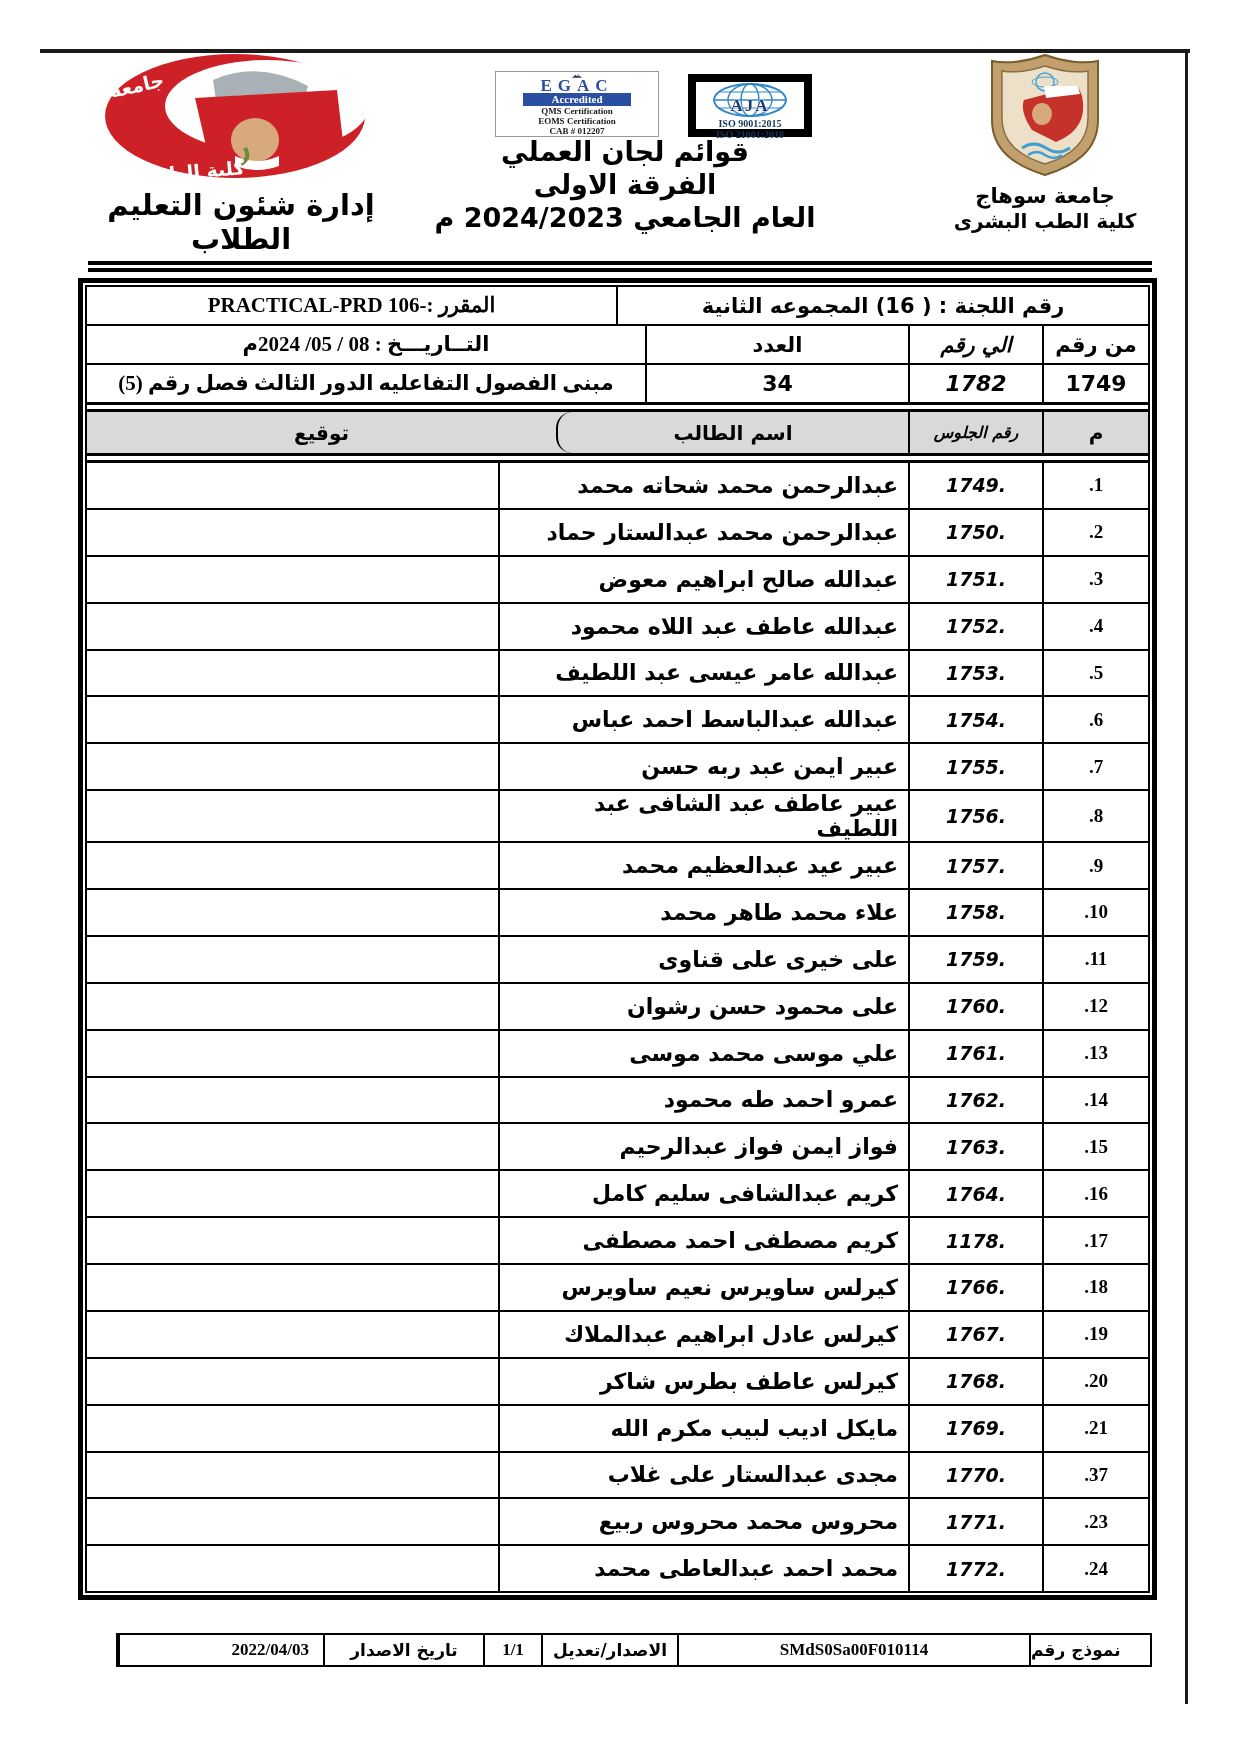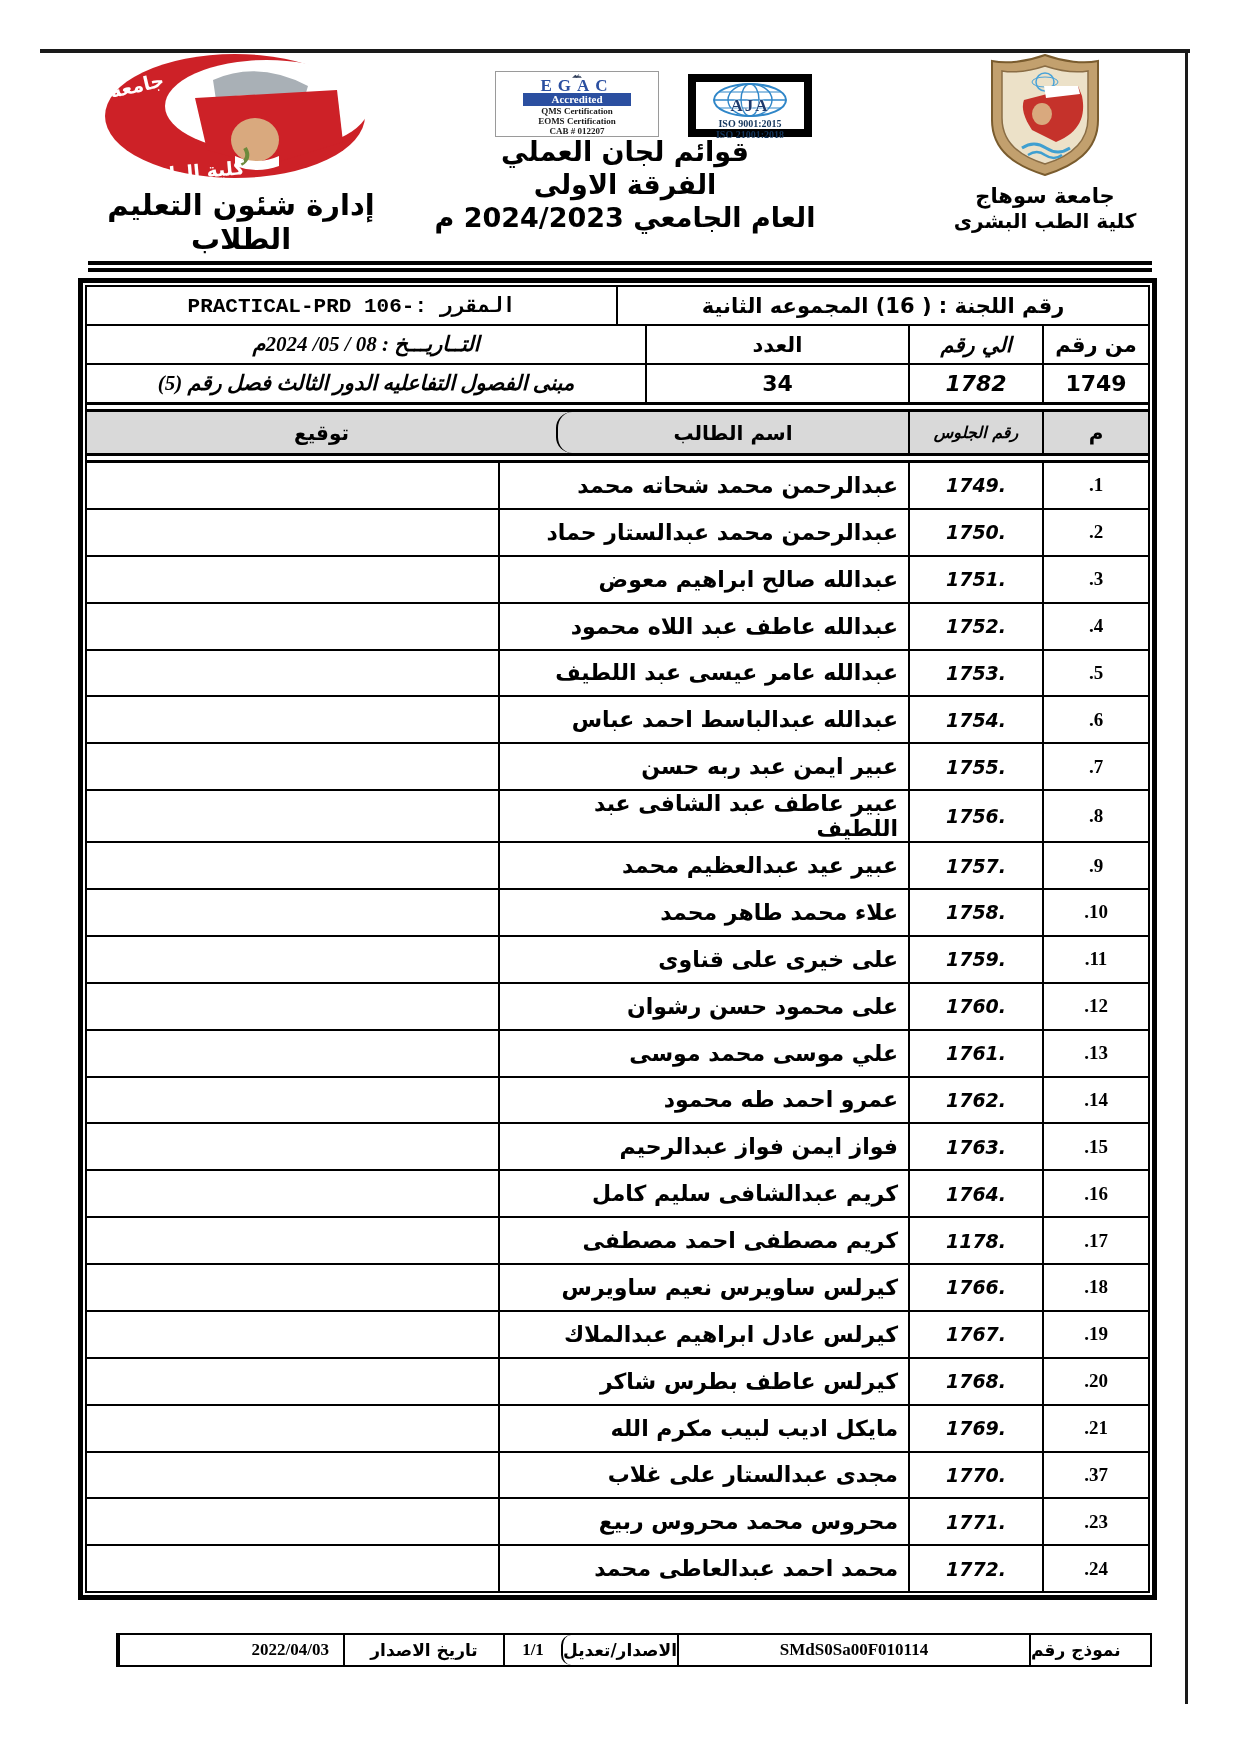--- a/index.html
+++ b/index.html
@@ -66,25 +66,25 @@
     margin:2px; border:2px solid #000; height:calc(100% - 4px);
     display:flex; flex-direction:column; direction:rtl;
   }
   .trow { display:flex; flex-direction:row; }
   .cell { border-left:2px solid #000; display:flex; align-items:center; justify-content:center; overflow:hidden; }
   .trow .cell:last-child { border-left:none; }
 
   .info-row { height:39px; border-bottom:2px solid #000; }
   .info-row.last { height:37px; border-bottom:none; }
   .c-committee { width:532px; font-size:21px; }
-  .c-course    { flex:1; font-size:20px; font-family:Liberation Mono, monospace; }
+  .c-course    { flex:1; font-size:20px; font-family:Liberation Serif, serif; }
   .c-from, .c-idx  { width:106px; }
   .c-to,   .c-seat { width:134px;font-style:italic; }
   .c-count { width:263px; }
-  .c-date  { flex:1; font-family:"Liberation Serif","DejaVu Sans",serif;font-style:italic; }
+  .c-date  { flex:1; font-family:"Liberation Serif","DejaVu Sans",serif; }
   .info-row .cell { font-size:21px; }
   .info-row .val { font-size:22px; font-family:"DejaVu Sans",sans-serif; }
   .c-location { font-size:20px; }
 
   .hsep { height:10px; border-top:3px solid #000; border-bottom:3px solid #000; background:#fff; }
 
   .colhead { height:41px; background:#d9d9d9; }
   .colhead .cell { font-size:20px; }
   .colhead .c-seat { font-size:16px; }
   .c-namecol { width:352px;border-radius:16px; }
@@ -99,21 +99,21 @@
   .srow .c-sig  { flex:1; border-left:none; }
 
   
   .footer-table {
     position:absolute; left:116px; top:1633px; width:1036px; height:34px;
     border:2px solid #000; display:flex; direction:rtl; background:#fff;
   }
   .footer-table .cell { font-size:17px; }
   .f-formlabel { width:121px; justify-content:flex-end; padding-left:0; padding-right:14px; }
   .f-serial    { width:352px; font-family:"Liberation Serif",serif; font-size:19px; direction:ltr; }
-  .f-issuelabel{ width:116px;border-radius:10px; }
+  .f-issuelabel{ width:136px; }
   .f-issueval  { width:58px; direction:ltr; font-family:"Liberation Serif",serif; }
   .f-datelabel { width:160px; }
   .f-dateval   { flex:1; direction:ltr; font-family:"Liberation Serif",serif; justify-content:flex-end; padding-right:0; padding-left:0; padding:0 14px 0 0; }
 </style>
 </head>
 <body>
 
 <div class="page">
 
   <div class="frame-top"></div>

